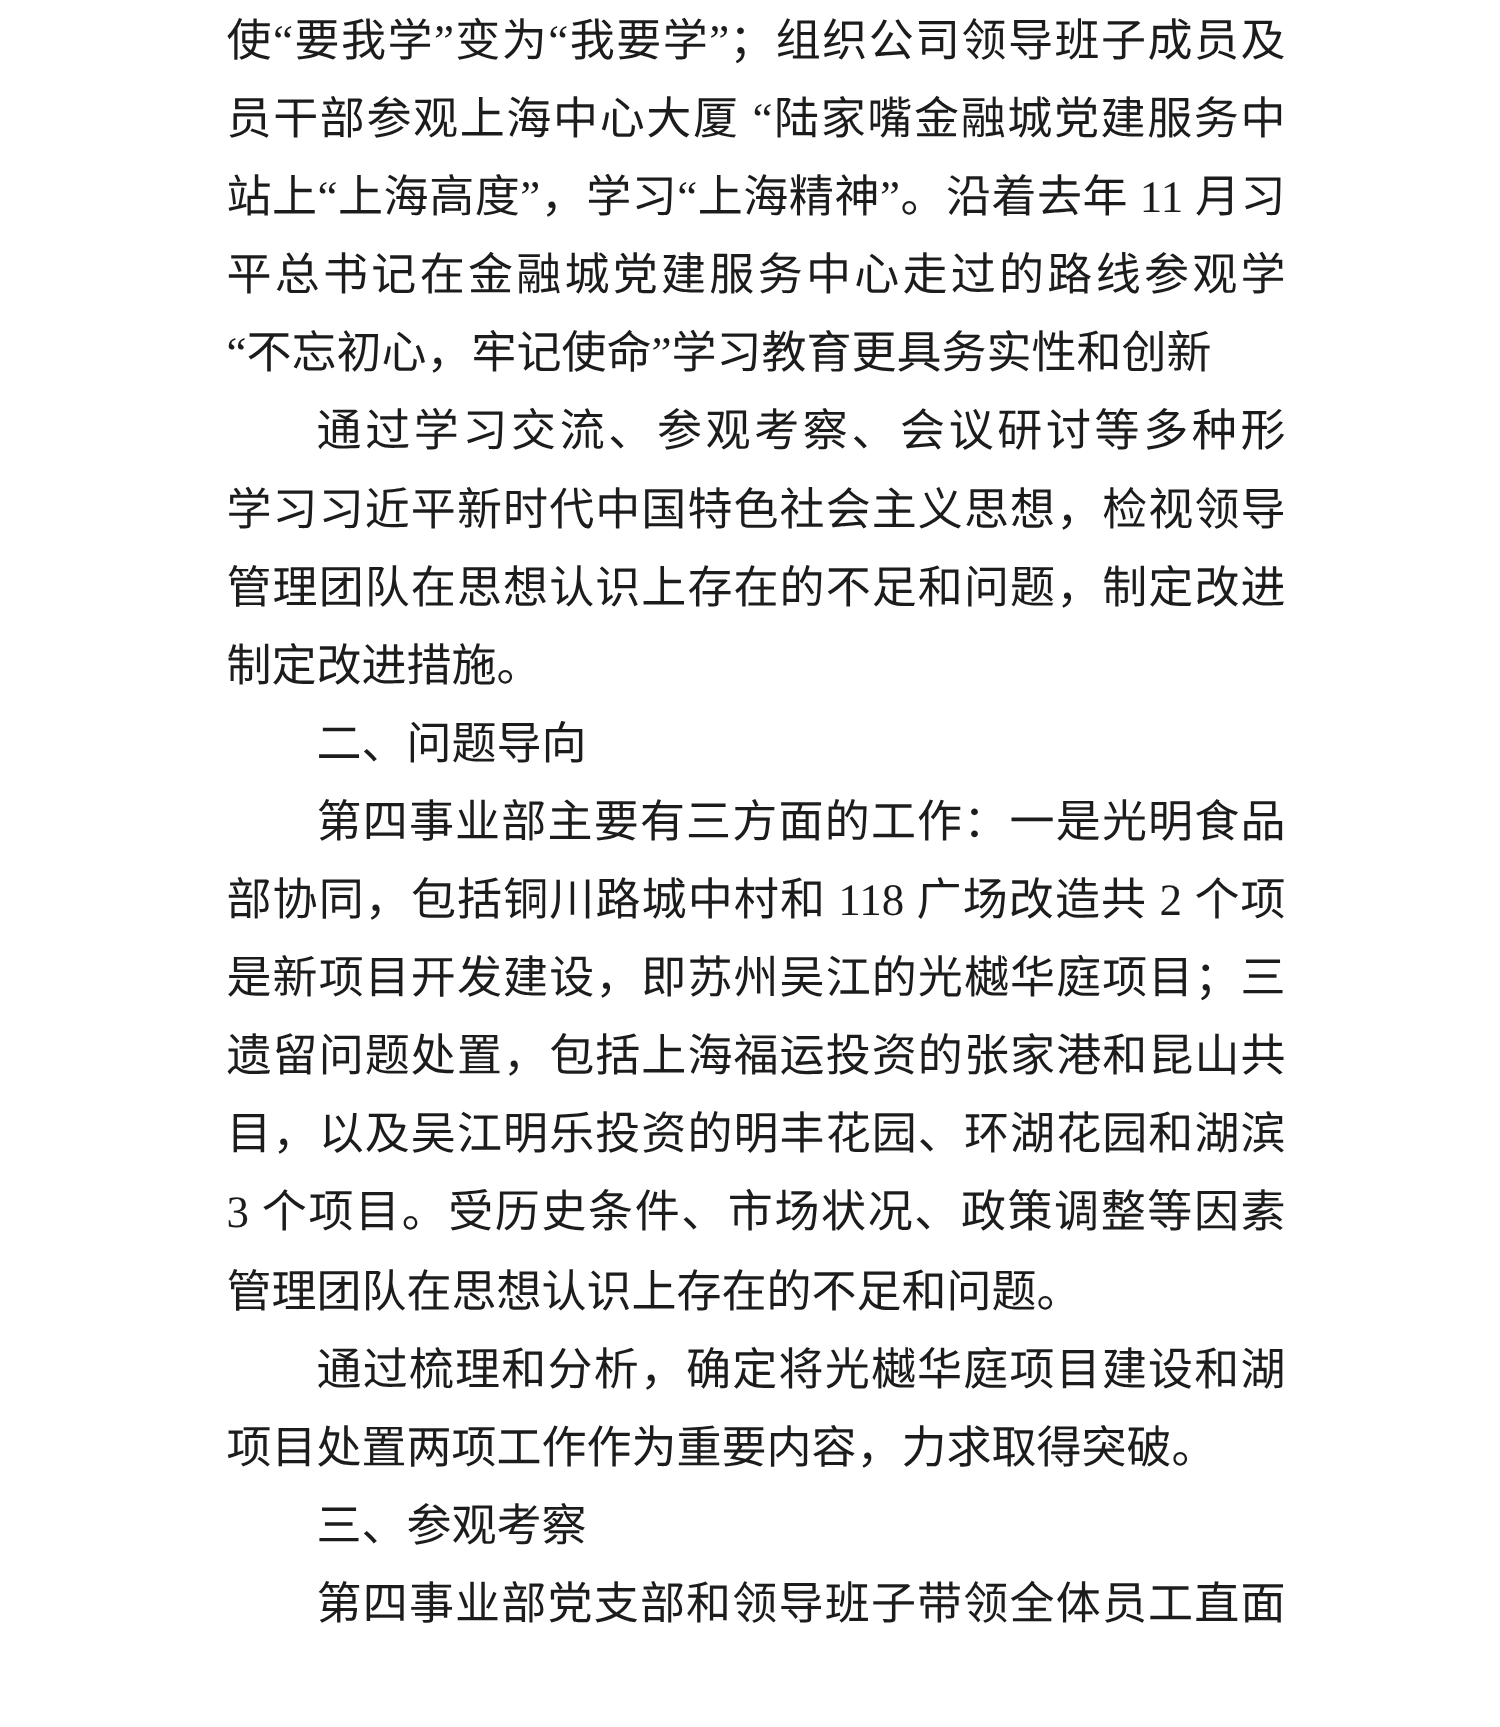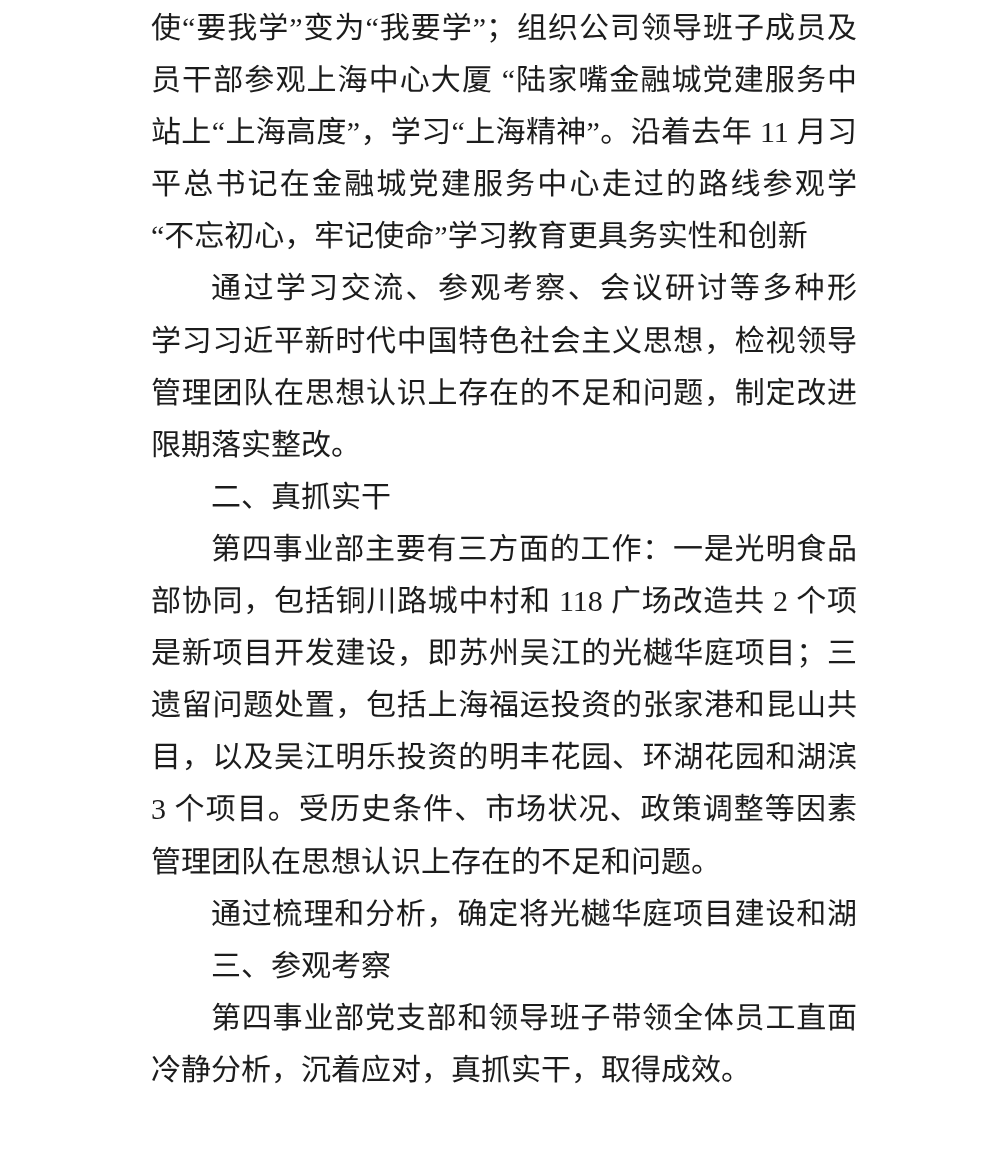--- a/index.html
+++ b/index.html
@@ -50,27 +50,27 @@
 <div class="page">
   <div class="text-block">
     <div class="line j">使“要我学”变为“我要学”；组织公司领导班子成员及党</div>
     <div class="line j">员干部参观上海中心大厦 “陆家嘴金融城党建服务中心”，</div>
     <div class="line j">站上“上海高度”，学习“上海精神”。沿着去年 11 月习近</div>
     <div class="line j">平总书记在金融城党建服务中心走过的路线参观学习，使</div>
     <div class="line">“不忘初心，牢记使命”学习教育更具务实性和创新性。</div>
     <div class="line j indent">通过学习交流、参观考察、会议研讨等多种形式，深入</div>
     <div class="line j">学习习近平新时代中国特色社会主义思想，检视领导班子、</div>
     <div class="line j">管理团队在思想认识上存在的不足和问题，制定改进措施，</div>
-    <div class="line">限期落实整改。</div>
-    <div class="line indent">二、真抓实干</div>
+    <div class="line">制定改进措施。</div>
+    <div class="line indent">二、问题导向</div>
     <div class="line j indent">第四事业部主要有三方面的工作：一是光明食品集团内</div>
     <div class="line j">部协同，包括铜川路城中村和 118 广场改造共 2 个项目；二</div>
     <div class="line j">是新项目开发建设，即苏州吴江的光樾华庭项目；三是历史</div>
     <div class="line j">遗留问题处置，包括上海福运投资的张家港和昆山共 2 个项</div>
     <div class="line j">目，以及吴江明乐投资的明丰花园、环湖花园和湖滨花园共</div>
     <div class="line j">3 个项目。受历史条件、市场状况、政策调整等因素的影响，</div>
     <div class="line">管理团队在思想认识上存在的不足和问题。</div>
     <div class="line j indent">通过梳理和分析，确定将光樾华庭项目建设和湖滨花园</div>
+    <div class="line">项目处置两项工作作为重要内容，力求取得突破。</div>
     <div class="line indent">三、参观考察</div>
     <div class="line j indent">第四事业部党支部和领导班子带领全体员工直面问题，</div>
-    <div class="line">冷静分析，沉着应对，真抓实干，取得成效。</div>
   </div>
 </div>
 
 </body></html>

